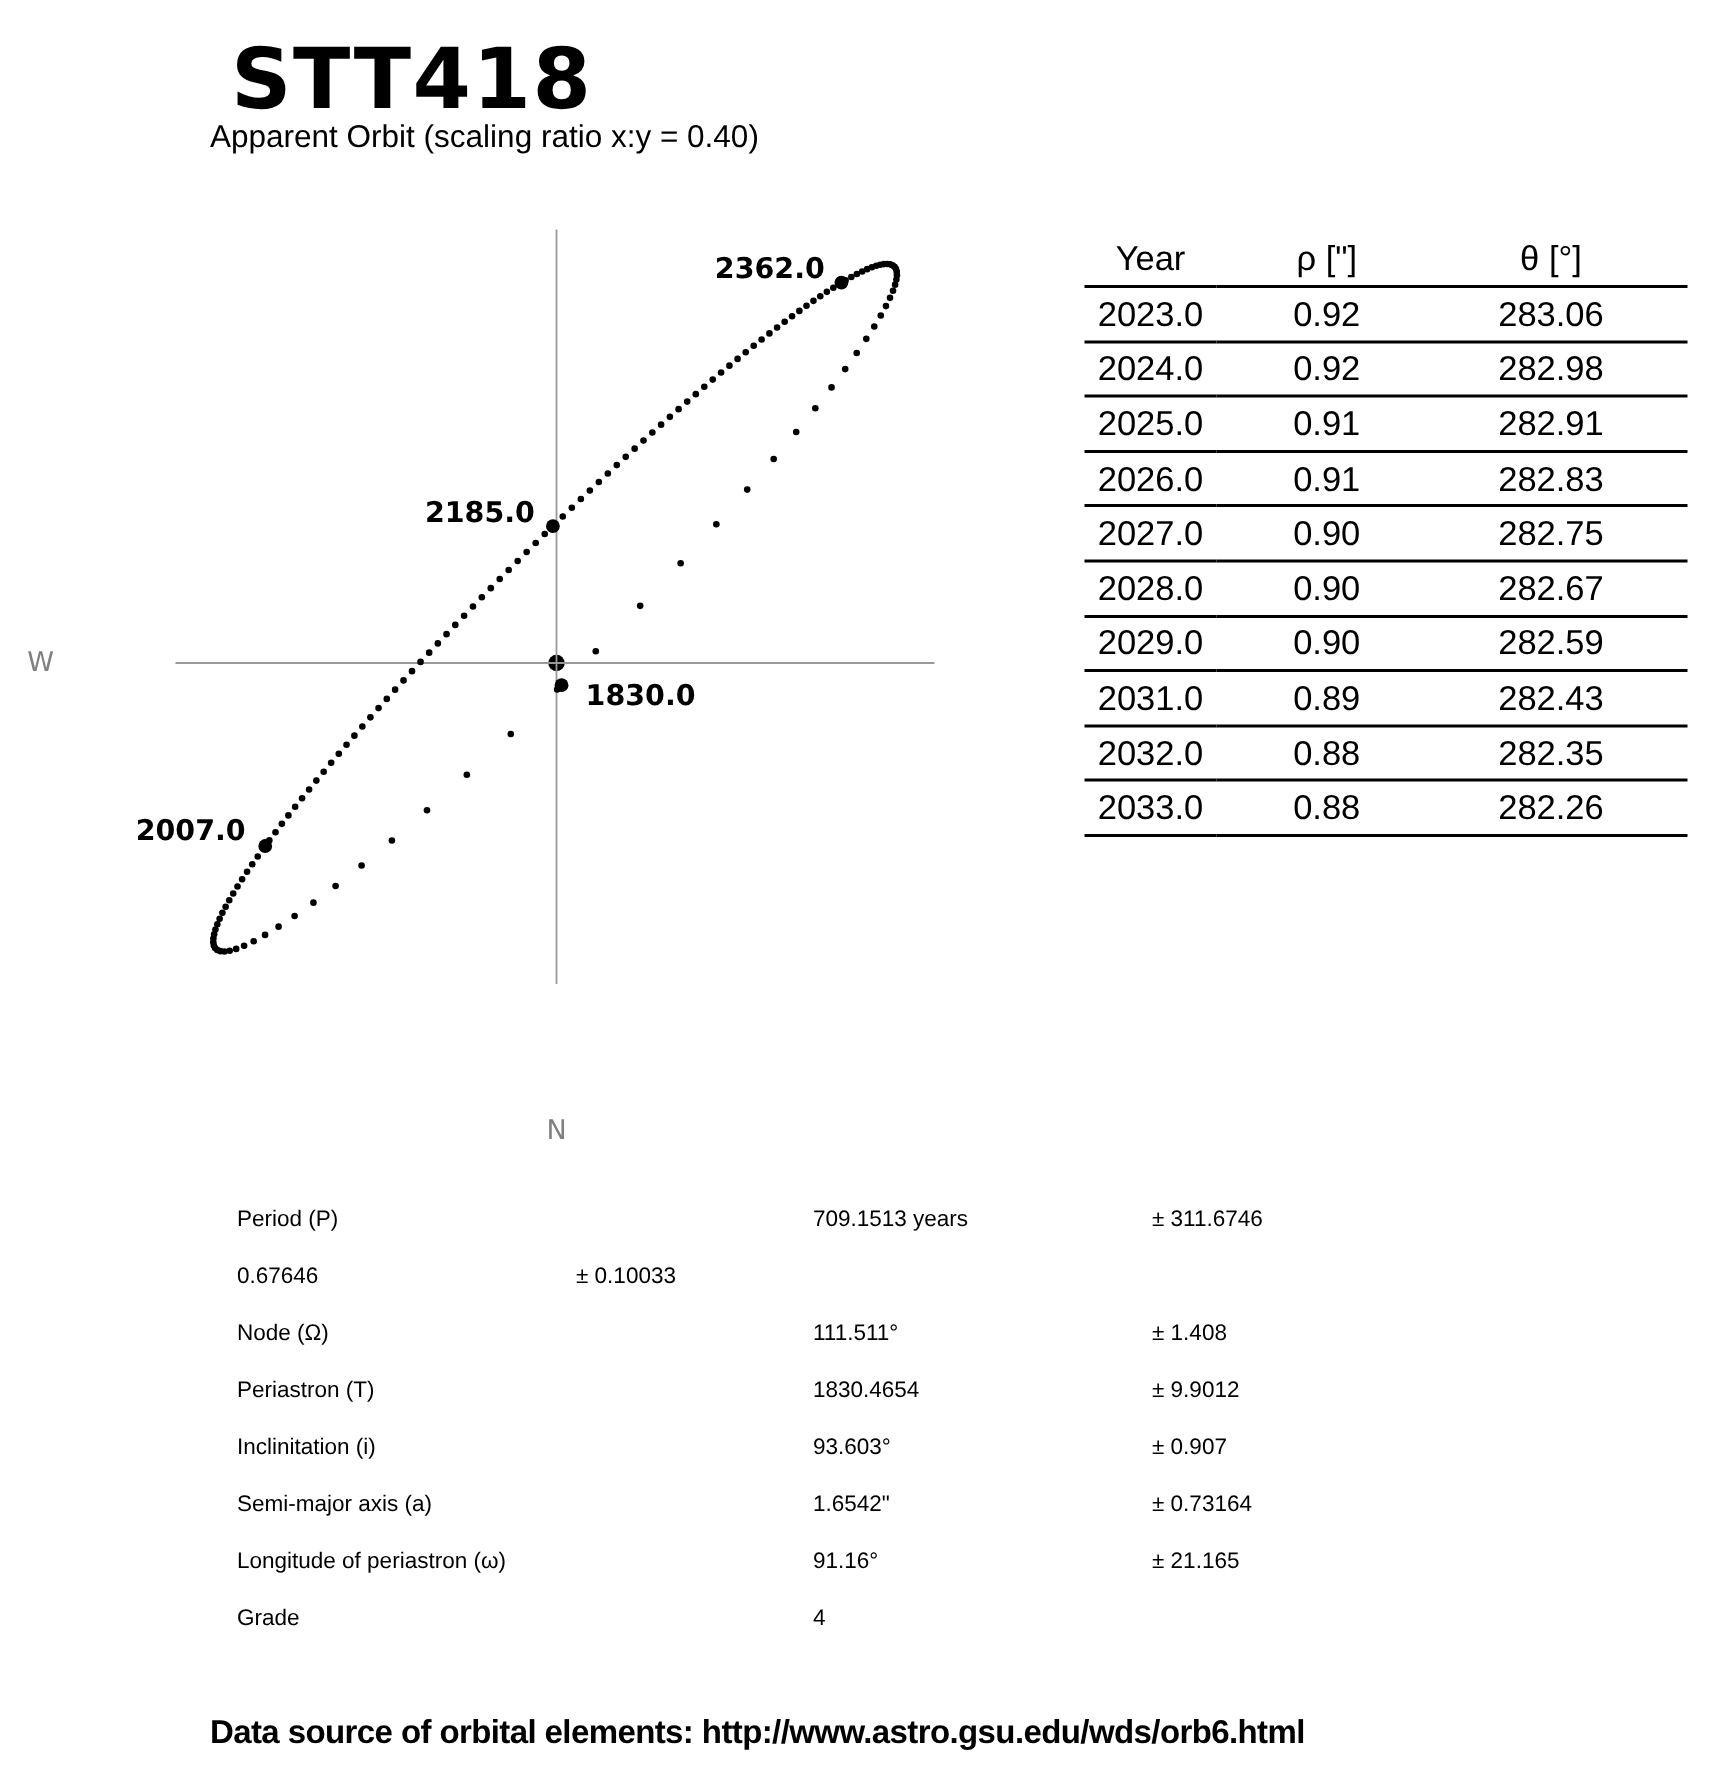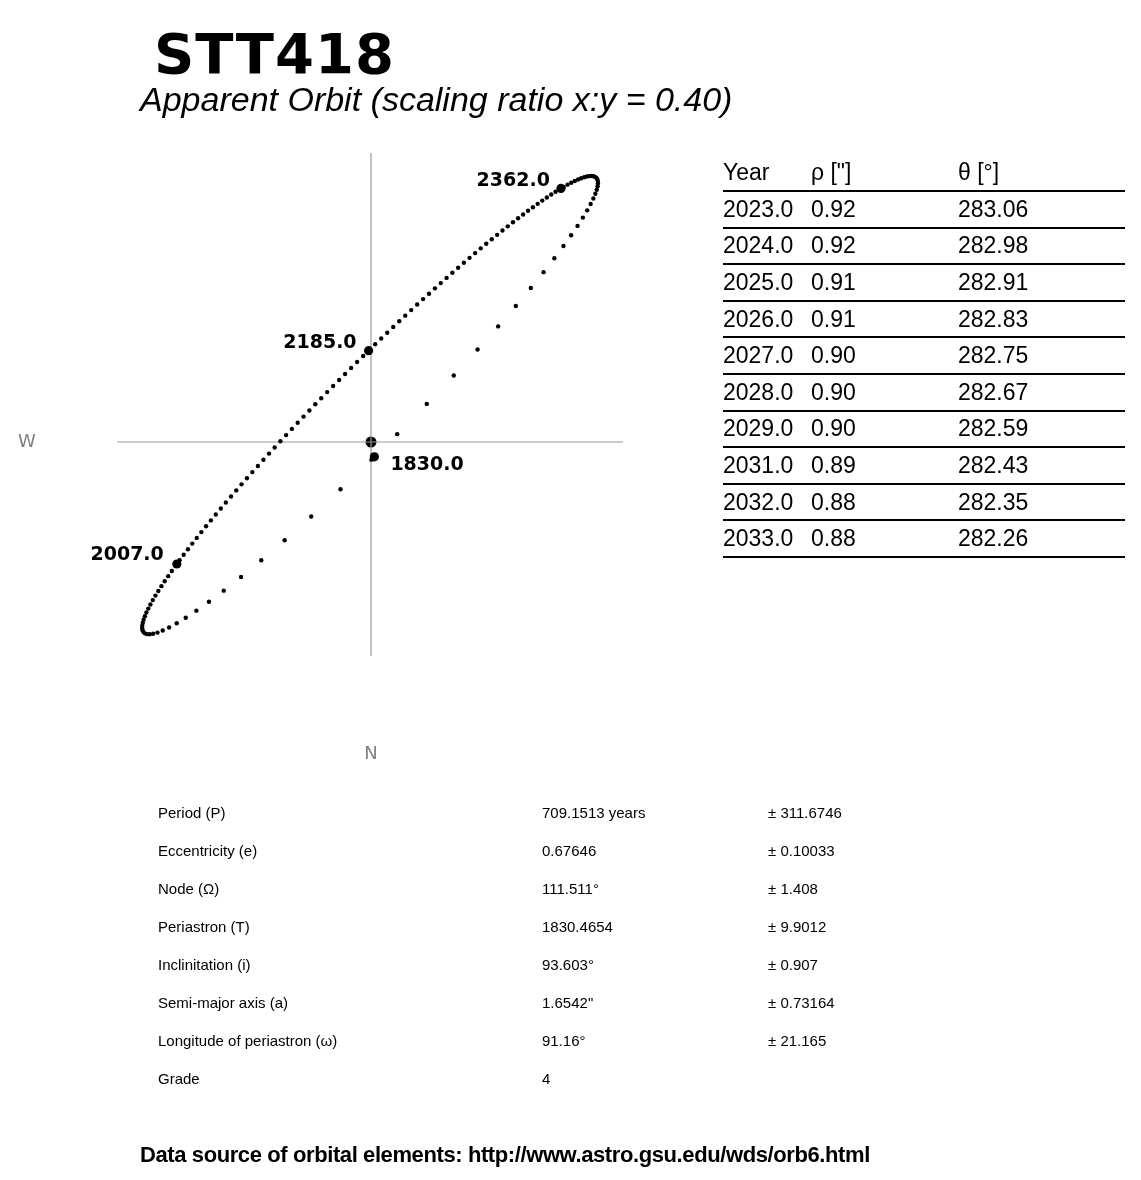--- a/index.html
+++ b/index.html
@@ -6,37 +6,37 @@
   body{
     width:1141px;height:1180px;background:#ffffff;color:#000;
     font-family:"Liberation Sans",sans-serif;position:relative;overflow:hidden;
   }
   .page-title{
     position:absolute;left:139px;top:6px;margin:15px;
     font-size:56px;font-weight:700;letter-spacing:1px;
     font-family:"DejaVu Sans","Liberation Sans",sans-serif;
   }
   .page-subtitle{
-    position:absolute;left:140px;top:80px;font-size:34px;font-style:italic;
+    position:absolute;left:140px;top:80px;font-size:21px;
   }
   #orbit-plot{position:absolute;left:0;top:0;}
   #orbit-plot text.epoch{
     font-family:"DejaVu Sans","Liberation Sans",sans-serif;
     font-size:19px;font-weight:700;fill:#000;
   }
   #orbit-plot text.dir{
     font-family:"DejaVu Sans","Liberation Sans",sans-serif;
     font-size:18px;
   }
   table.ephem{
     position:absolute;left:723px;top:155px;width:402px;
     border-collapse:collapse;font-size:23px;table-layout:fixed;
   }
   table.ephem th,table.ephem td{
-    font-weight:400;text-align:left;padding:0;
+    font-weight:400;text-align:center;padding:0;
     border-bottom:2px solid #000;white-space:nowrap;margin-top:36px;
   }
   table.ephem th{height:35px;}
   table.ephem td{height:34.6px;}
   table.ephem th:last-child,table.ephem td:last-child{padding-right:15px;}
   #elements{position:absolute;left:158px;top:793px;font-size:15px;}
   .el-row{height:38px;display:flex;align-items:center;}
   .el-label{width:384px;}
   .el-value{width:226px;}
   .el-error{white-space:nowrap;}
@@ -276,21 +276,20 @@
     </tbody>
 </table>
 
 <div id="elements">
     <div class="el-row">
       <span class="el-label">Period (P)</span>
       <span class="el-value">709.1513 years</span>
       <span class="el-error">± 311.6746</span>
     </div>
     <div class="el-row">
-      <span class="el-label">Eccentricity (e)</span>
       <span class="el-value">0.67646</span>
       <span class="el-error">± 0.10033</span>
     </div>
     <div class="el-row">
       <span class="el-label">Node (Ω)</span>
       <span class="el-value">111.511°</span>
       <span class="el-error">± 1.408</span>
     </div>
     <div class="el-row">
       <span class="el-label">Periastron (T)</span>

